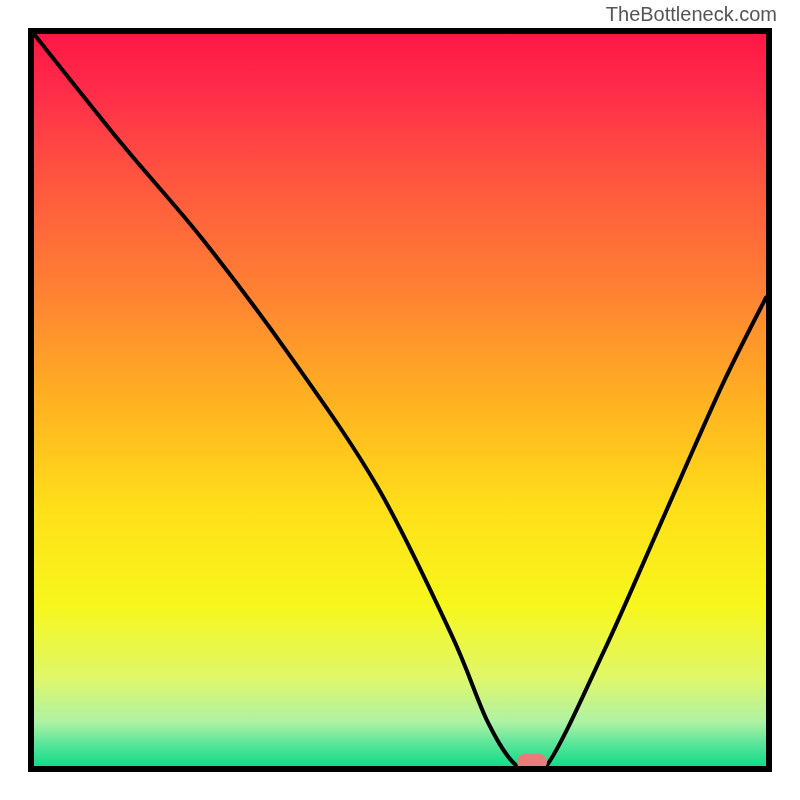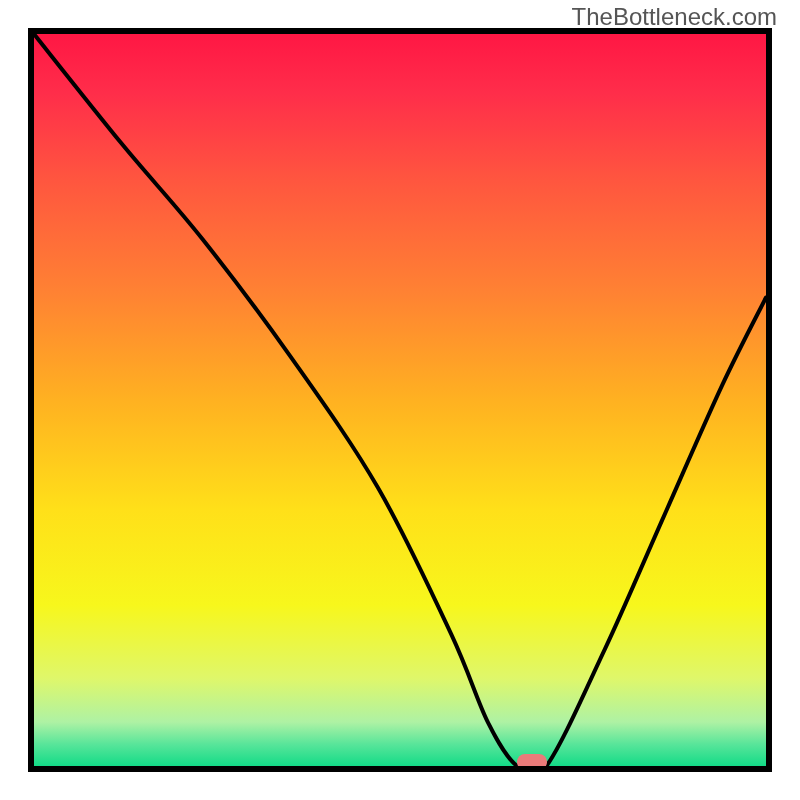--- a/index.html
+++ b/index.html
@@ -37,21 +37,21 @@
     width: 30px;
     height: 16px;
     border-radius: 10px;
     transform: translate(-50%, -50%);
   }
   .watermark {
     position: absolute;
     top: 3px;
     right: 23px;
     color: #555;
-    font-size: 24px;
+    font-size: 20px;
     font-weight: 500;
     letter-spacing: 0px;
   }
   svg.curve {
     position: absolute;
     inset: 0;
     width: 100%;
     height: 100%;
   }
 </style>

